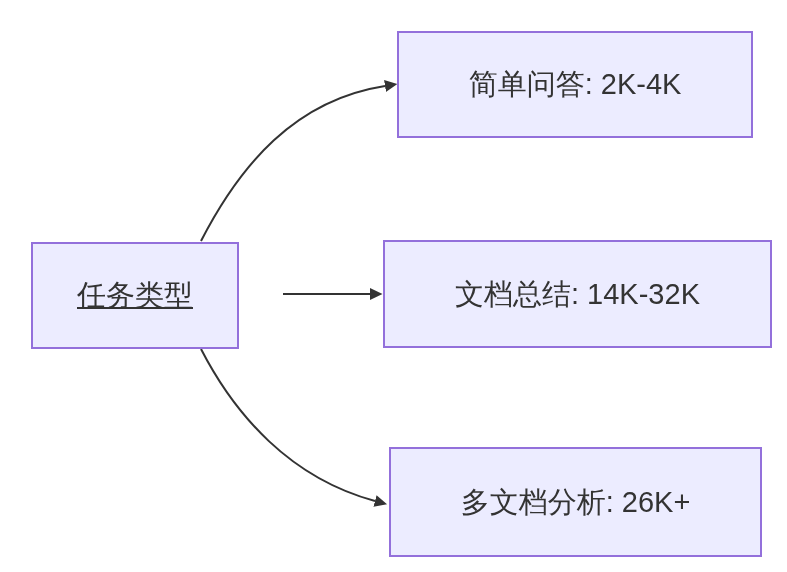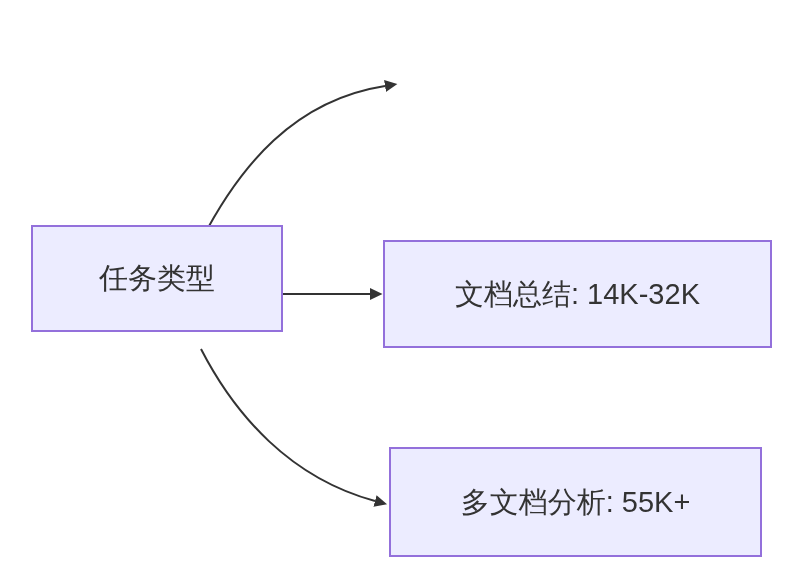--- a/index.html
+++ b/index.html
@@ -34,21 +34,21 @@
     border: 2px solid #9370DB;
     color: #333333;
     display: flex;
     align-items: center;
     justify-content: center;
     font-size: 29px;
     line-height: 1.2;
     white-space: nowrap;
     text-align: center;
   }
-  .node-root    { left: 31px;  top: 225px; width: 252px; height: 107px; }
+  .node-root    { left: 31px;  top: 242px; width: 208px; height: 107px; text-decoration: underline; }
   .node-branch1 { left: 397px; top: 31px;  width: 356px; height: 107px; }
   .node-branch2 { left: 383px; top: 240px; width: 389px; height: 108px; }
   .node-branch3 { left: 389px; top: 447px; width: 373px; height: 110px; }
 </style>
 </head>
 <body>
 
 <div class="canvas">
 
   <svg class="edge-layer" width="787" height="572" viewBox="0 0 787 572" xmlns="http://www.w3.org/2000/svg">
@@ -59,22 +59,25 @@
     </defs>
     <path class="edge" d="M201,241 C240,165 295,100 385,86" marker-end="url(#arrowhead)"></path>
     <path class="edge" d="M283,294 L370,294" marker-end="url(#arrowhead)"></path>
     <path class="edge" d="M201,349 C235,415 290,478 375,501" marker-end="url(#arrowhead)"></path>
   </svg>
 
   <div class="node node-root">
     <span>任务类型</span>
   </div>
 
+  <div class="node node-branch1">
+    <span>简单问答: 2K-4K</span>
+  </div>
 
   <div class="node node-branch2">
     <span>文档总结: 14K-32K</span>
   </div>
 
   <div class="node node-branch3">
-    <span>多文档分析: 55K+</span>
+    <span>多文档分析: 26K+</span>
   </div>
 
 </div>
 
 </body></html>

